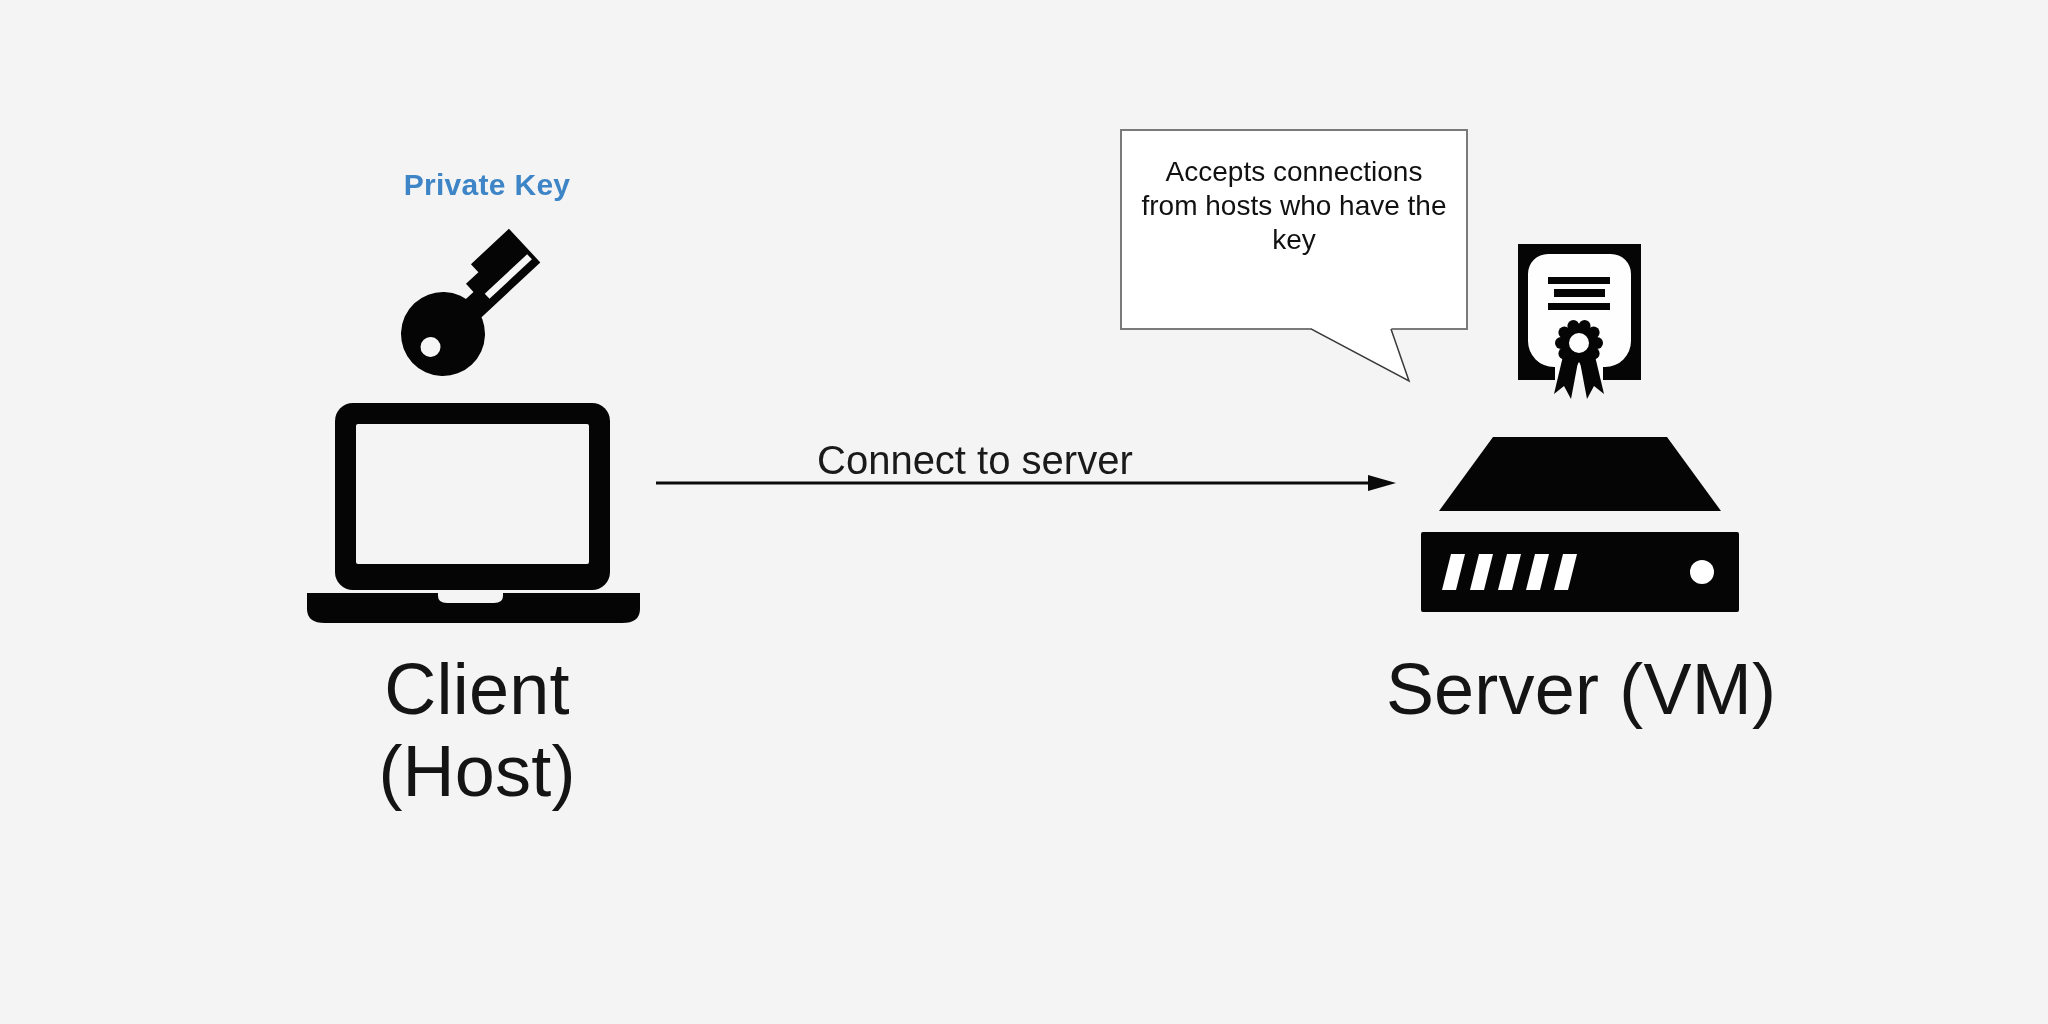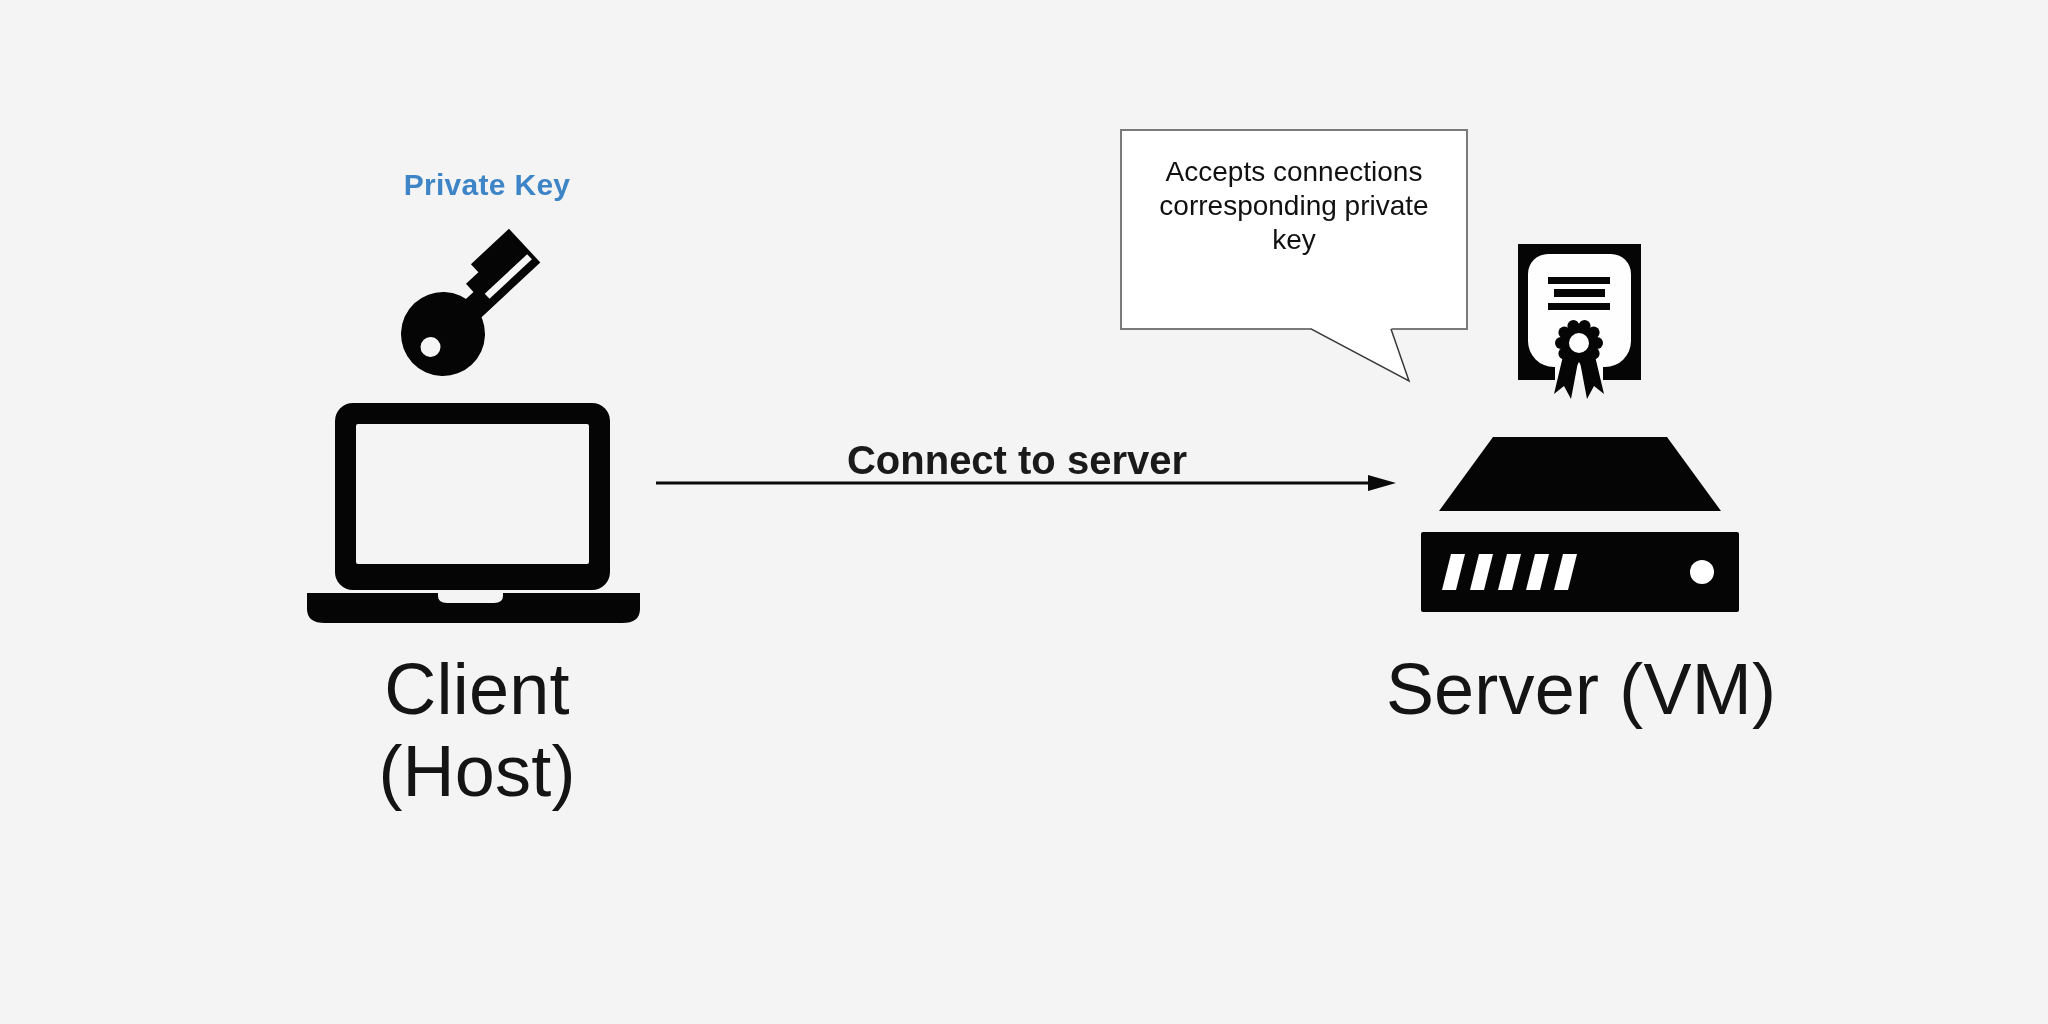--- a/index.html
+++ b/index.html
@@ -11,21 +11,21 @@
   .abs{position:absolute;}
   .key-label{
     font-size:30px;font-weight:bold;color:#3d85c6;
     text-align:center;width:340px;letter-spacing:0.3px;
   }
   .device-label{
     font-size:72px;color:#141414;text-align:center;width:400px;
     letter-spacing:0.2px;
   }
   .connect-label{
-    font-size:40px;color:#1a1a1a;text-align:center;width:400px;font-weight:bold;
+    font-size:40px;color:#1a1a1a;width:400px;
   }
   .callout{
     left:1120px;top:129px;width:348px;height:201px;
     box-sizing:border-box;background:#ffffff;border:2px solid #7a7a7a;
     text-align:center;padding-top:24px;
     font-size:28px;line-height:34px;color:#111;
   }
   .callout div{white-space:nowrap;}
 </style>
 </head>
@@ -55,21 +55,21 @@
 
   <div class="abs connect-label" style="left:817px;top:438px;">Connect to server</div>
 
   <svg class="abs" style="left:656px;top:474px;" width="742" height="18" viewBox="0 0 742 18">
     <line x1="0" y1="9" x2="714" y2="9" stroke="#0a0a0a" stroke-width="3"></line>
     <polygon points="712,1 740,9 712,17" fill="#0a0a0a"></polygon>
   </svg>
 
   <div class="abs callout">
     <div>Accepts connections</div>
-    <div>corresponding private</div>
+    <div>from hosts who have the</div>
     <div>key</div>
   </div>
 
   <svg class="abs" style="left:1311px;top:328px;" width="102" height="56" viewBox="0 0 102 56">
     <rect x="0.5" y="0" width="80" height="3.5" fill="#ffffff"></rect>
     <path d="M0 1 L98 53 L80 1 Z" fill="#ffffff"></path>
     <path d="M0 1 L98 53 L80 1" fill="none" stroke="#3a3a3a" stroke-width="1.5"></path>
   </svg>
 
 

